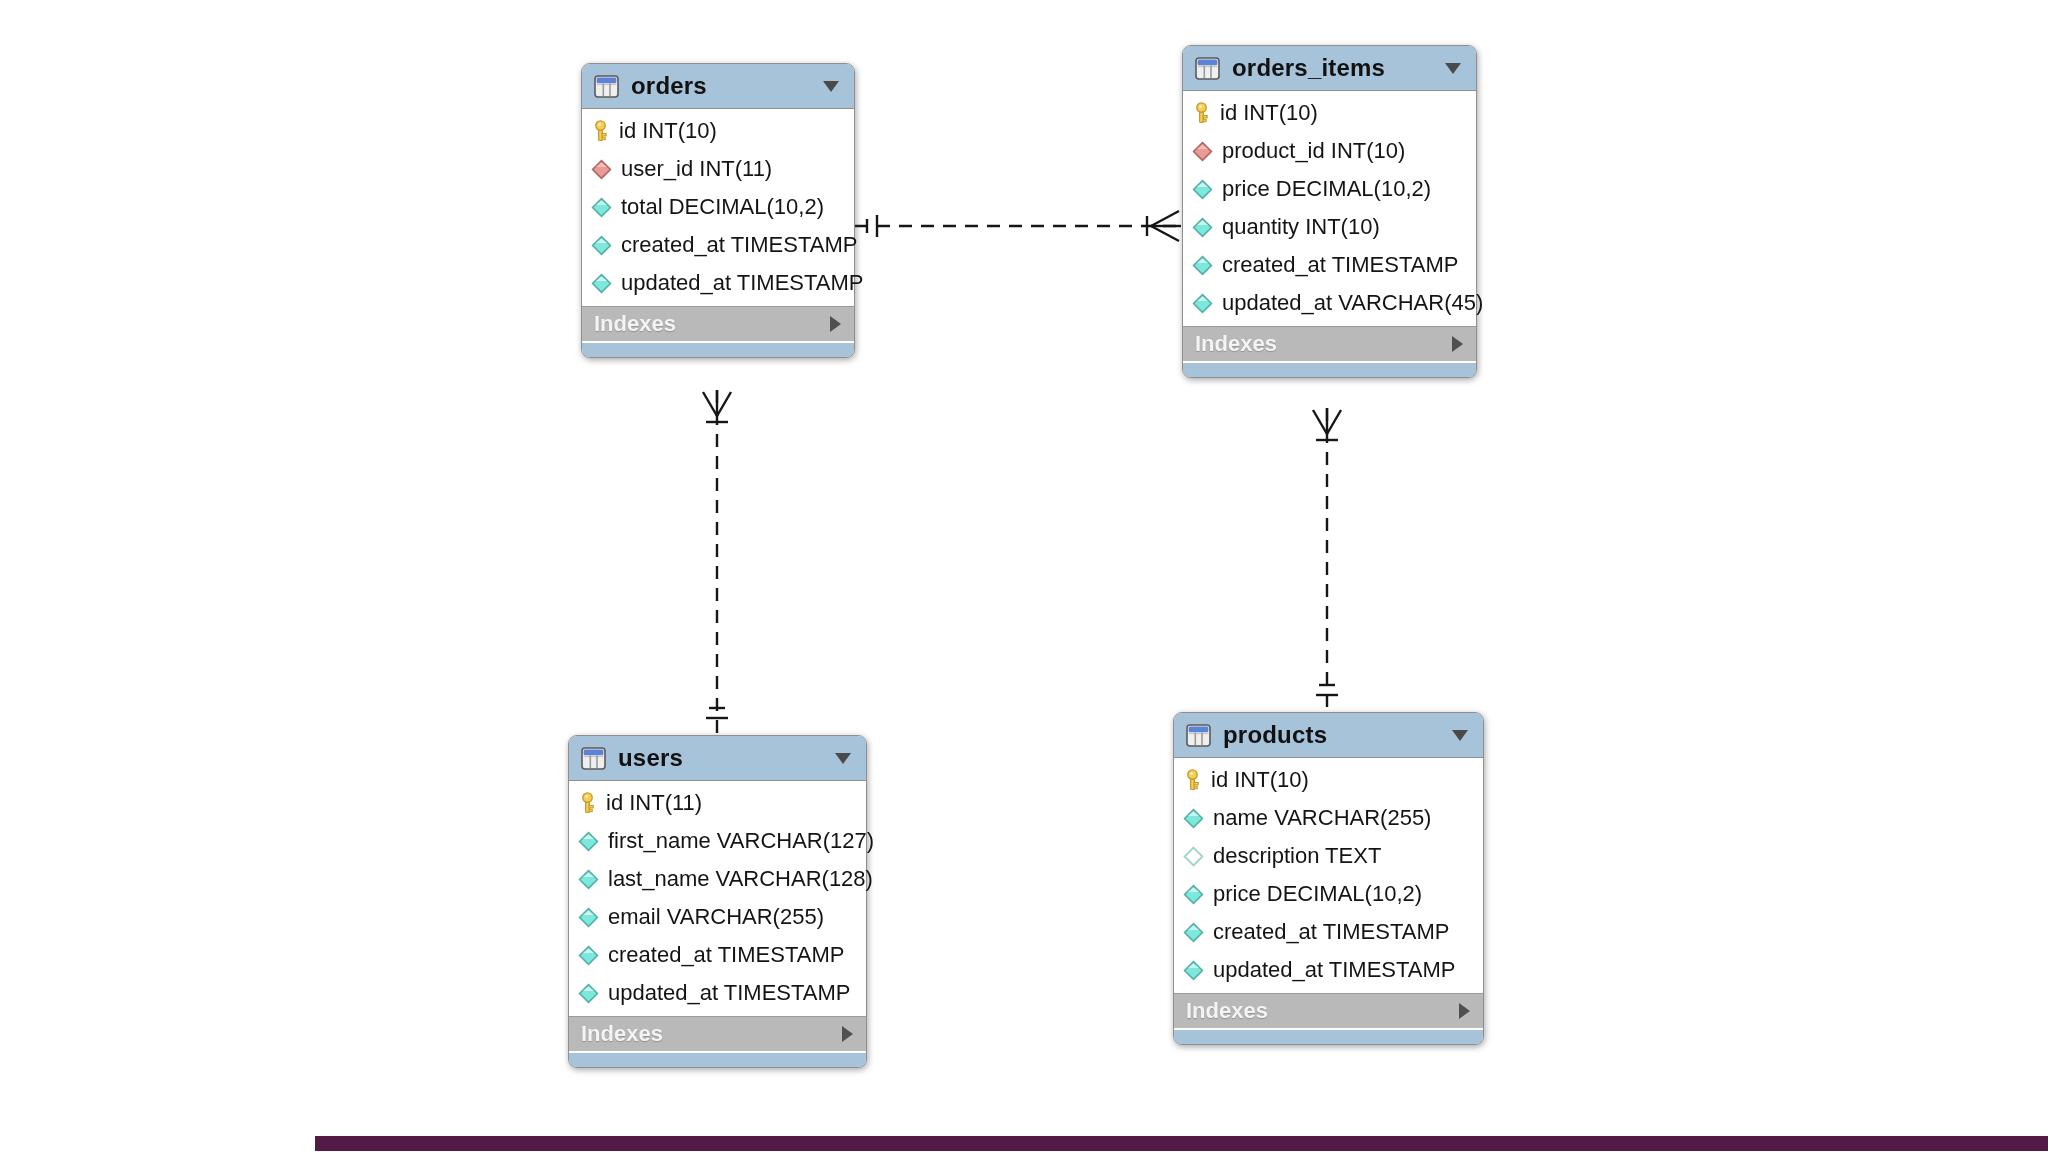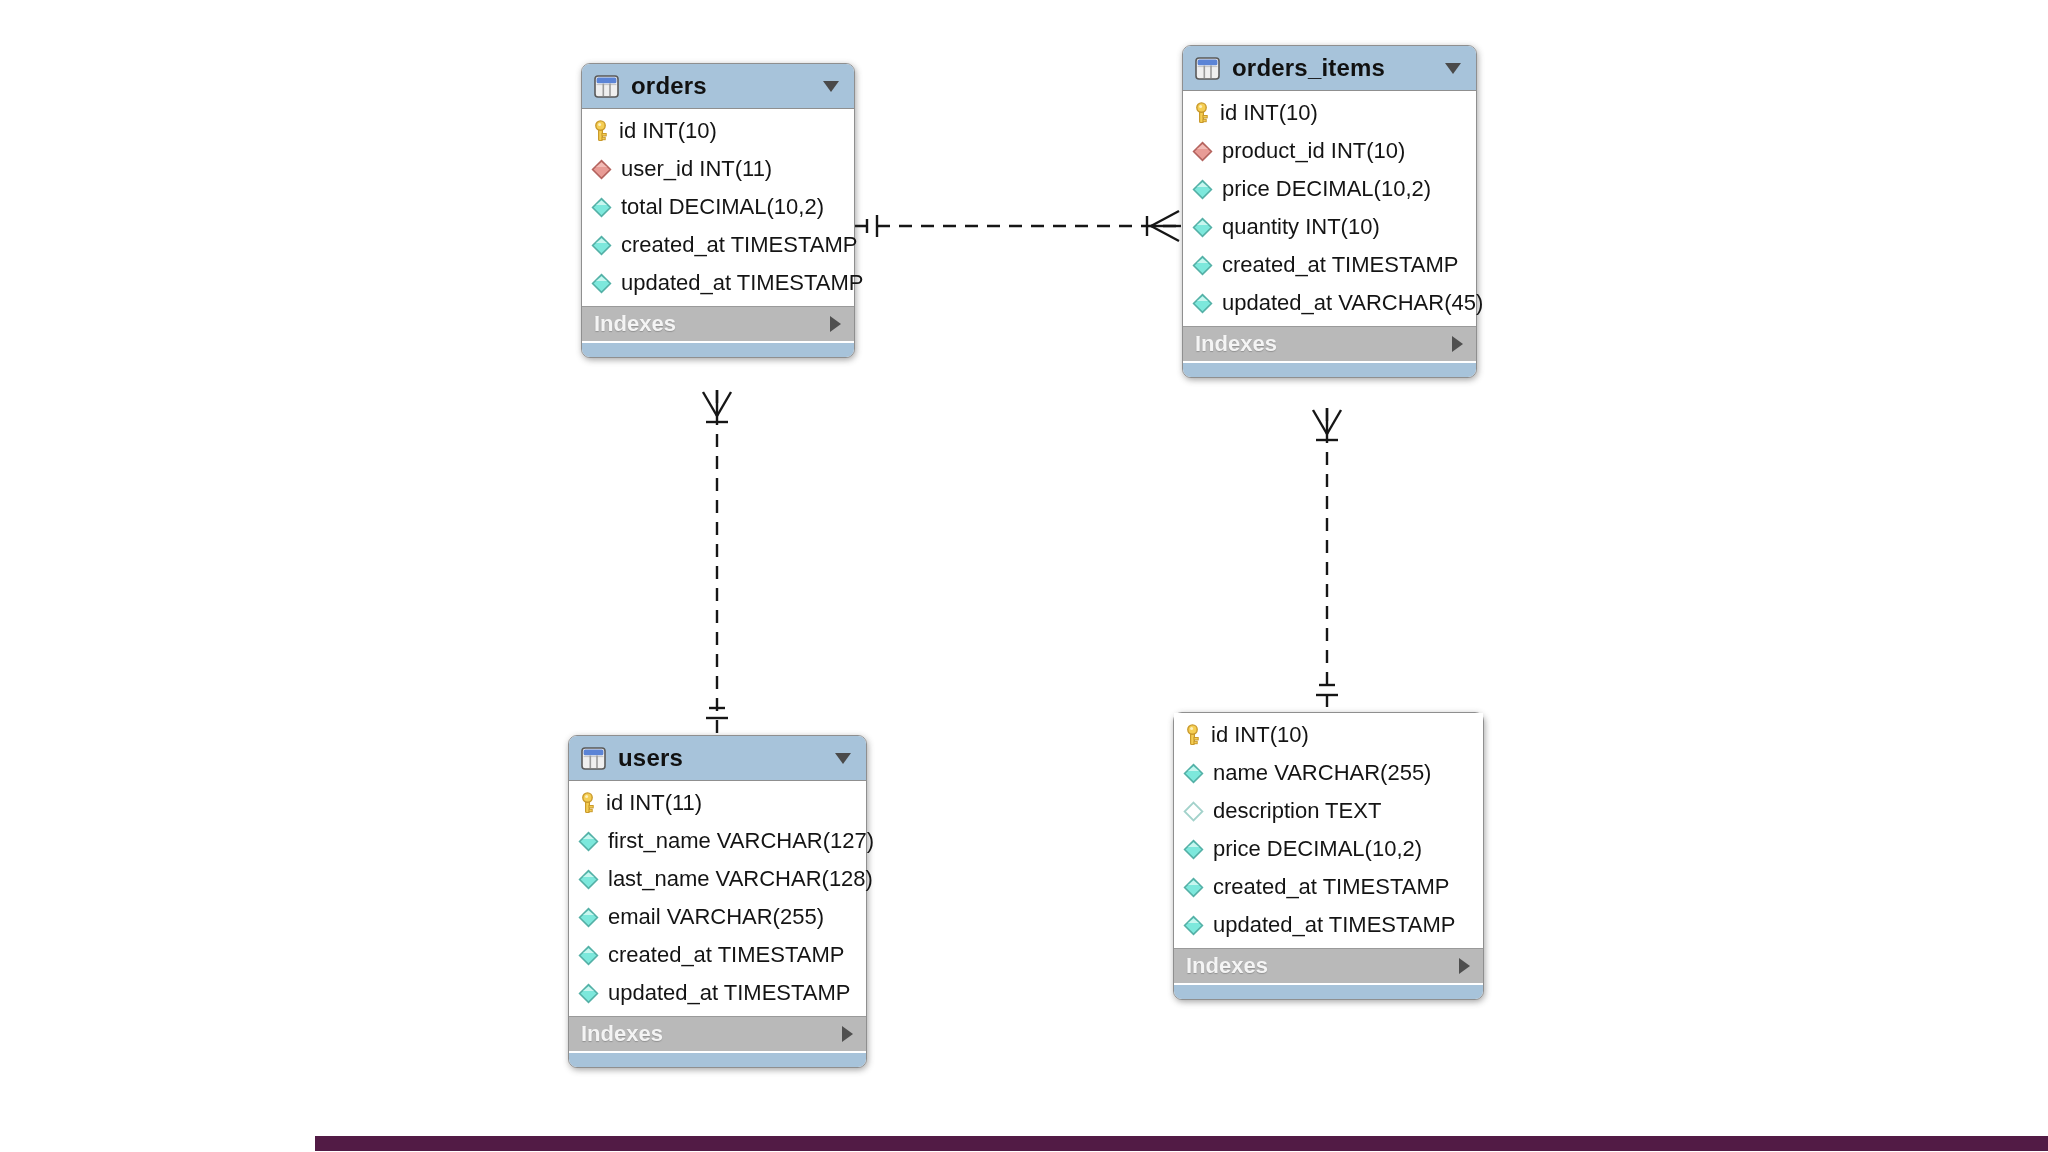--- a/index.html
+++ b/index.html
@@ -334,20 +334,37 @@
           <span class="idx-label">Indexes</span>
           <span class="idx-arrow">
             <svg width="13" height="18" viewBox="0 0 13 18">
       <polygon points="1,1 12,9 1,17" fill="#4f4f4f"></polygon>
     </svg>
           </span>
         </div>
         <div class="t-footer"></div>
       </div>
       <div class="db-table" style="left: 1173px; top: 712px; width: 309px;">
+        <div class="t-header">
+          <span class="c-icon">
+            <svg width="25" height="23" viewBox="0 0 25 23">
+      <rect x="1" y="1" width="23" height="21" rx="3" fill="#efefef" stroke="#5a5a5a" stroke-width="1.6"></rect>
+      <rect x="2.6" y="2.6" width="19.8" height="5.6" rx="1.5" fill="#5b84d6"></rect>
+      <line x1="2.6" y1="9.6" x2="22.4" y2="9.6" stroke="#c2c2c2" stroke-width="1"></line>
+      <line x1="9.3" y1="8.6" x2="9.3" y2="21" stroke="#9a9a9a" stroke-width="1.6"></line>
+      <line x1="16" y1="8.6" x2="16" y2="21" stroke="#9a9a9a" stroke-width="1.6"></line>
+    </svg>
+          </span>
+          <span class="t-name">products</span>
+          <span class="t-collapse">
+            <svg width="18" height="13" viewBox="0 0 18 13">
+      <polygon points="1,1 17,1 9,12" fill="#4a4a4a"></polygon>
+    </svg>
+          </span>
+        </div>
         <div class="t-body">
           <div class="t-row">
             <span class="c-icon">
               <svg width="19" height="23" viewBox="0 0 19 23">
       <rect x="7.6" y="8.5" width="3.8" height="12" rx="1" fill="#f5ce53" stroke="#c9992a" stroke-width="1.2"></rect>
       <rect x="11" y="13.5" width="4.2" height="2.4" fill="#f5ce53" stroke="#c9992a" stroke-width="1"></rect>
       <rect x="11" y="17.3" width="3.2" height="2.4" fill="#f5ce53" stroke="#c9992a" stroke-width="1"></rect>
       <circle cx="9.5" cy="5.6" r="4.7" fill="#f5ce53" stroke="#c9992a" stroke-width="1.4"></circle>
       <circle cx="8.6" cy="4.4" r="1.5" fill="#fdf0bd"></circle>
     </svg>

